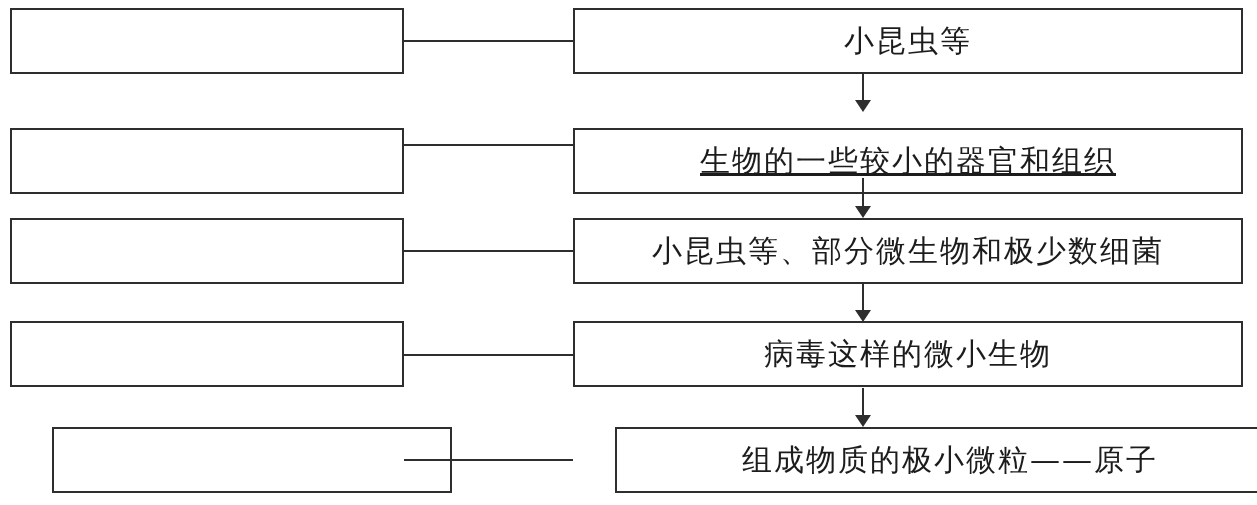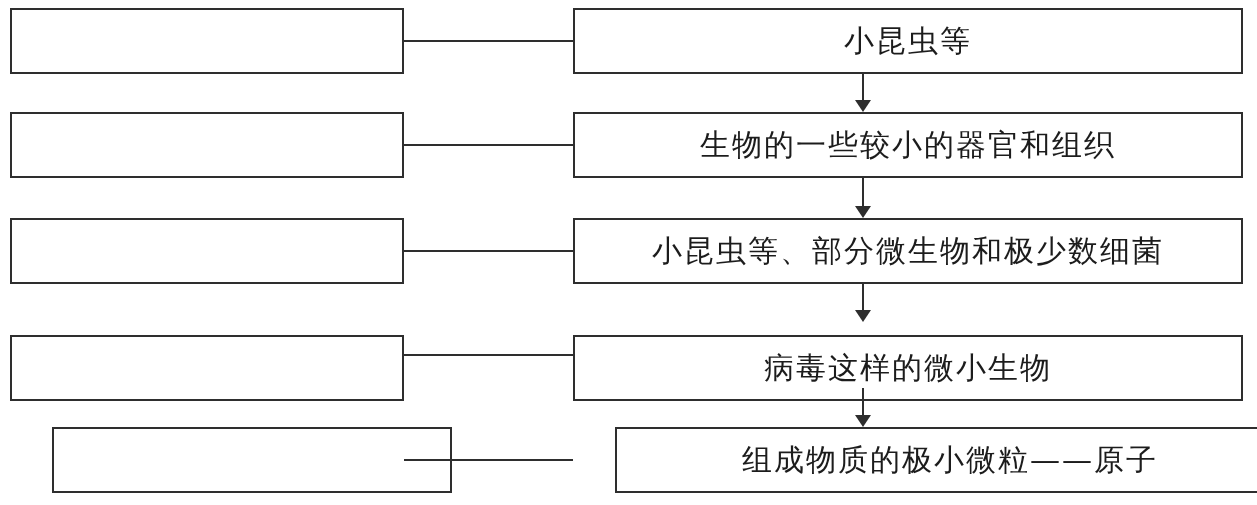--- a/index.html
+++ b/index.html
@@ -74,25 +74,25 @@
     bottom: 0;
     width: 0;
     height: 0;
     border-left: 8px solid transparent;
     border-right: 8px solid transparent;
     border-top: 12px solid var(--line);
   }
   
   .r1 .lbox, .r1 .rbox { top: 8px; }
   .r1 .conn { top: 40px; }
-  .r2 .lbox, .r2 .rbox { top: 112px; }
+  .r2 .lbox, .r2 .rbox { top: 128px; text-decoration: underline; }
   .r2 .conn { top: 144px; }
   .r3 .lbox, .r3 .rbox { top: 218px; }
   .r3 .conn { top: 250px; }
-  .r4 .lbox, .r4 .rbox { top: 335px; }
+  .r4 .lbox, .r4 .rbox { top: 321px; }
   .r4 .conn { top: 354px; }
   .r5 .lbox, .r5 .rbox { top: 427px; margin-left: 42px; }
   .r5 .conn { top: 459px; }
   .r5 .lbox { width: 396px; }
   .a1 { top: 74px;  height: 38px; }
   .a2 { top: 178px; height: 40px; }
   .a3 { top: 284px; height: 38px; }
   .a4 { top: 388px; height: 39px; }
 </style>
 </head>

